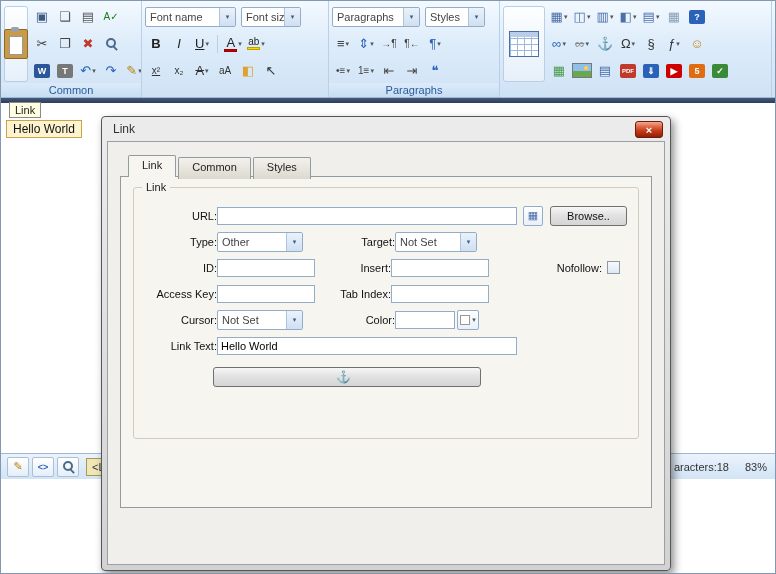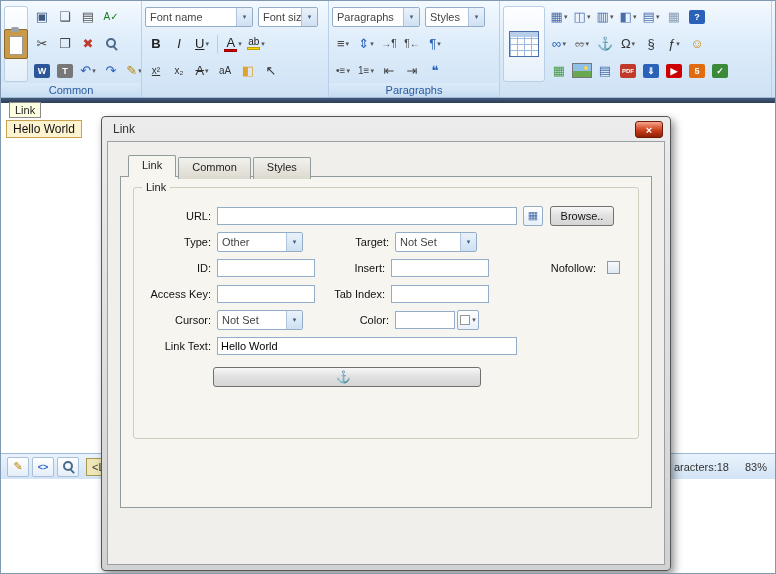--- a/index.html
+++ b/index.html
@@ -78,32 +78,32 @@
   .dbody{position:absolute;left:5px;right:5px;top:24px;bottom:5px;background:#f0efeb;border:1px solid #9aa0a5;}
   .dtabs{display:flex;margin:13px 0 0 20px;position:relative;z-index:2;}
   .dtab{padding:3px 13px;font-size:11px;color:#222;border:1px solid #919b9c;border-bottom:none;border-radius:2px 2px 0 0;
         background:linear-gradient(#f2f1ec,#dcd9cf);margin-right:2px;position:relative;top:2px;}
   .dtab.active{background:#f6f5f0;top:0;padding-bottom:6px;z-index:3;}
   .dpanel{margin:-1px 12px 0 12px;border:1px solid #919b9c;height:332px;background:#f6f5f0;position:relative;box-sizing:border-box;}
   .grp{position:absolute;left:12px;right:12px;top:10px;height:252px;border:1px solid #d0cdbf;border-radius:3px;box-sizing:border-box;
        padding-top:12px;}
   .grp-legend{position:absolute;top:-7px;left:8px;background:#f6f5f0;padding:0 4px;font-size:11px;color:#1a1a1a;}
   .frow{display:flex;align-items:center;height:21px;margin:5px 4px;}
-  .lab{font-size:11px;color:#111;text-align:right;padding-right:6px;box-sizing:border-box;}
+  .lab{font-size:11px;color:#111;text-align:right;box-sizing:border-box;}
   .l1{width:79px;}
   .ti{height:18px;border:1px solid #93adc9;background:#fff;font-size:11px;padding:0 3px;font-family:inherit;box-sizing:border-box;}
   .w-long{width:300px;}
   .w-med{width:98px;}
   .w-color{width:60px;}
   .mini-btn{width:20px;height:20px;margin-left:6px;border:1px solid #93adc9;border-radius:2px;box-sizing:border-box;
             background:linear-gradient(#fff,#e8f0f9);display:flex;align-items:center;justify-content:center;}
   .btn{height:20px;padding:0 12px;border:1px solid #707070;border-radius:3px;box-sizing:border-box;
        background:linear-gradient(#f7f7f7,#e2e2e2 45%,#d5d5d5);font-size:11px;color:#111;
        display:flex;align-items:center;justify-content:center;}
-  .browse{margin-left:7px;width:64px;}
+  .browse{margin-left:7px;width:77px;}
   .cb{width:13px;height:13px;border:1px solid #8e9aa5;background:linear-gradient(#f6f9fc,#dfe9f3);margin-left:5px;box-sizing:border-box;}
   .color-btn{width:22px;height:20px;margin-left:2px;border:1px solid #93adc9;border-radius:2px;box-sizing:border-box;
              background:linear-gradient(#fff,#e8f0f9);display:flex;align-items:center;justify-content:center;gap:1px;}
   .color-sq{width:8px;height:8px;background:#fff;border:1px solid #999;}
   .anchor-btn{margin:11px 0 0 79px;width:268px;}
   .dbtns{position:absolute;right:24px;bottom:20px;display:flex;gap:16px;}
   .w-btn{width:78px;}
   .btn-default{border-color:#3c7fb1;}
 </style>
 </head>
@@ -166,21 +166,21 @@
               </div>
             </div>
           </div>
         </div>
         <div class="glabel">Common</div>
       </div>
       <div class="rgroup" style="width: 187px;">
         <div class="gbody">
           <div class="grows">
             <div class="trow">
-              <div class="fsel" style="width: 108px; align-items: center;">
+              <div class="fsel" style="width: 91px; align-items: center;">
                 <span class="fsel-t">Font name</span>
                 <span class="fsel-a">▾</span>
               </div>
               <div class="fsel" style="width: 60px;">
                 <span class="fsel-t">Font size</span>
                 <span class="fsel-a">▾</span>
               </div>
             </div>
             <div class="trow">
               <div class="tb">

